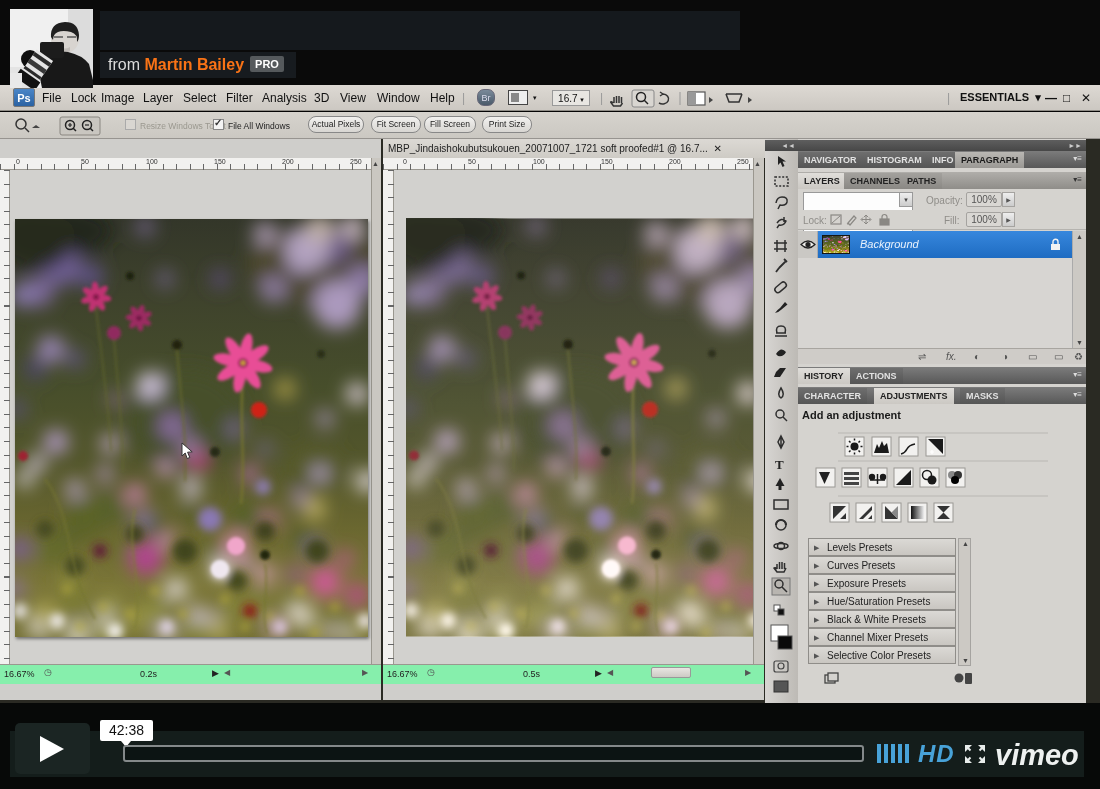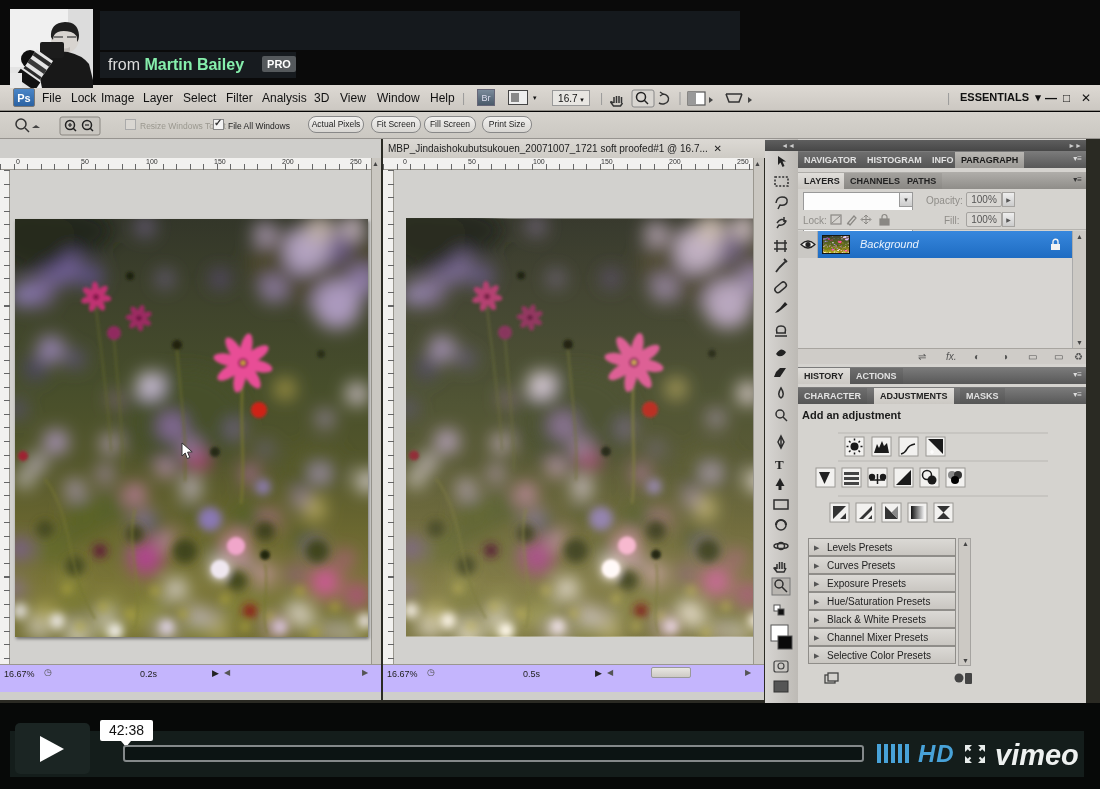--- a/index.html
+++ b/index.html
@@ -6,38 +6,38 @@
 html,body{width:1100px;height:789px;background:#000;font-family:"Liberation Sans",sans-serif}
 #stage{position:relative;width:1100px;height:789px;background:#050505;overflow:hidden}
 .a{position:absolute}
 
 #hdr{left:0;top:0;width:1100px;height:85px;background:#0a0a0a}
 #avatar{z-index:3}
 #tstrip{left:100px;top:11px;width:640px;height:39px;background:#15191d}
 #title{left:108px;top:11px;font-size:27px;letter-spacing:-0.2px;font-weight:bold;color:#3d9fd8;letter-spacing:0px;white-space:nowrap}
 #bstrip{left:100px;top:52px;width:196px;height:26px;background:#171b1f}
 #byline{left:108px;top:56px;font-size:16px;color:#dcdcdc;white-space:nowrap}
-#byline b{color:#86efac;font-weight:bold}
-#pro{display:inline-block;background:#55595c;color:#fff;font-size:11px;font-weight:bold;padding:2px 5px;border-radius:2px;vertical-align:2px;margin-left:18px}
+#byline b{color:#f97316;font-weight:bold}
+#pro{display:inline-block;background:#55595c;color:#fff;font-size:11px;font-weight:bold;padding:2px 5px;border-radius:2px;vertical-align:2px;margin-left:6px}
 
 #menubar{left:0;top:85px;width:1100px;height:26px;background:linear-gradient(#ddd9d3,#ccc8c2);border-bottom:1px solid #8f8c86;font-size:12px;color:#111}
 .mi{position:absolute;top:6px}
 #psico{left:13px;top:3px;width:22px;height:19px;background:linear-gradient(#4a86c8,#2b62a2);border:1px solid #777;border-radius:2px;color:#fff;font-size:11px;font-weight:bold;text-align:center;line-height:18px}
 
 #optbar{left:0;top:112px;width:1100px;height:27px;background:linear-gradient(#d6d3cd,#cbc8c2);border-bottom:1px solid #979490;font-size:11px;color:#222}
 .btn{position:absolute;top:4px;height:17px;background:linear-gradient(#f2f1ef,#d8d6d2);border:1px solid #888;border-radius:8px;font-size:8.5px;color:#222;text-align:center;line-height:15px;white-space:nowrap;overflow:hidden}
 .cb{position:absolute;top:7px;width:11px;height:11px;background:#f4f4f4;border:1px solid #888}
 
 #wsp{left:0;top:139px;width:1100px;height:564px;background:#2a2a23}
 .win{position:absolute;top:0;height:561px;background:#cfcecb}
 .tabbar{position:absolute;left:0;top:0;width:100%;height:19px;background:linear-gradient(#c2bfba,#aeaba5);border-bottom:1px solid #8a8781}
 .dtab{position:absolute;left:0;top:0;height:19px;background:linear-gradient(#dcd9d4,#cecbc5);border-right:1px solid #8a8781;font-size:10px;color:#222;line-height:19px;padding:0 5px;white-space:nowrap;overflow:hidden}
 .ruler{background:#f2f1ef}
 .canvas{position:absolute;background:#d2d1ce}
-.statbar{position:absolute;left:0;bottom:8px;width:100%;height:28px;background:#c4b5fd;border-top:1px solid #9a978f;font-size:9px;color:#222}
+.statbar{position:absolute;left:0;bottom:16px;width:100%;height:20px;background:#86efac;border-top:1px solid #9a978f;font-size:9px;color:#222}
 .rt{background:repeating-linear-gradient(90deg,#666 0px,#666 1px,transparent 1px,transparent 13.55px)}
 .rl{background:repeating-linear-gradient(180deg,#666 0px,#666 1px,transparent 1px,transparent 13.55px)}
 .rn{position:absolute;top:19px;font-size:7px;color:#333}
 .sar{position:absolute;font-size:7px;color:#444}
 .photo{overflow:hidden}
 .photo svg{display:block}
 
 #tools{left:765px;top:0;width:33px;height:564px;background:linear-gradient(90deg,#d7d5d2,#bdbab5)}
 #panels{left:798px;top:0;width:288px;height:564px;background:#d5d3cf}
 .ptabrow{position:absolute;left:0;width:100%;height:17px;background:linear-gradient(#7c7c7c,#585858)}
@@ -315,21 +315,21 @@
     <span class="mi" style="left:101px">Image</span>
     <span class="mi" style="left:143px">Layer</span>
     <span class="mi" style="left:183px">Select</span>
     <span class="mi" style="left:226px">Filter</span>
     <span class="mi" style="left:262px">Analysis</span>
     <span class="mi" style="left:314px">3D</span>
     <span class="mi" style="left:340px">View</span>
     <span class="mi" style="left:377px">Window</span>
     <span class="mi" style="left:430px">Help</span>
     <span class="mi" style="left:462px;color:#999">|</span>
-    <div class="a" style="left:477px;top:4px;width:18px;height:17px;background:linear-gradient(#7a8a9a,#4a5a6a);border:1px solid #667;border-radius:0;color:#dde;font-size:9px;text-align:center;line-height:16px">Br</div>
+    <div class="a" style="left:477px;top:4px;width:18px;height:17px;background:linear-gradient(#7a8a9a,#4a5a6a);border:1px solid #667;border-radius:7px;color:#dde;font-size:9px;text-align:center;line-height:16px">Br</div>
     <div class="a" style="left:508px;top:5px;width:20px;height:15px;border:1.5px solid #444;background:#eee"></div>
     <div class="a" style="left:511px;top:8px;width:8px;height:9px;background:#888"></div>
     <span class="mi" style="left:533px;font-size:7px;top:9px">▾</span>
     <div class="a" style="left:552px;top:5px;width:38px;height:16px;background:#e8e6e2;border:1px solid #999;font-size:10px;text-align:center;line-height:15px">16.7 <span style="font-size:7px">▾</span></div>
     <span class="mi" style="left:600px;color:#999">|</span>
     <svg class="a" style="left:610px;top:4px" width="150" height="19" viewBox="0 0 150 19" fill="none" stroke="#333" stroke-width="1.5">
       <path d="M4,14 v-6 m2.5,6 v-7 m2.5,7 v-7 m2.5,7 v-6 m-8,6 q-2,-2 -3,-1 l3,4 h7 l2,-3"></path>
       <rect x="22" y="1" width="22" height="17" rx="2" fill="#d9d6d1" stroke="#888" stroke-width="1"></rect>
       <circle cx="31" cy="8" r="4.5" stroke="#222"></circle>
         <path d="M34,11 l4,4" stroke="#222"></path>

